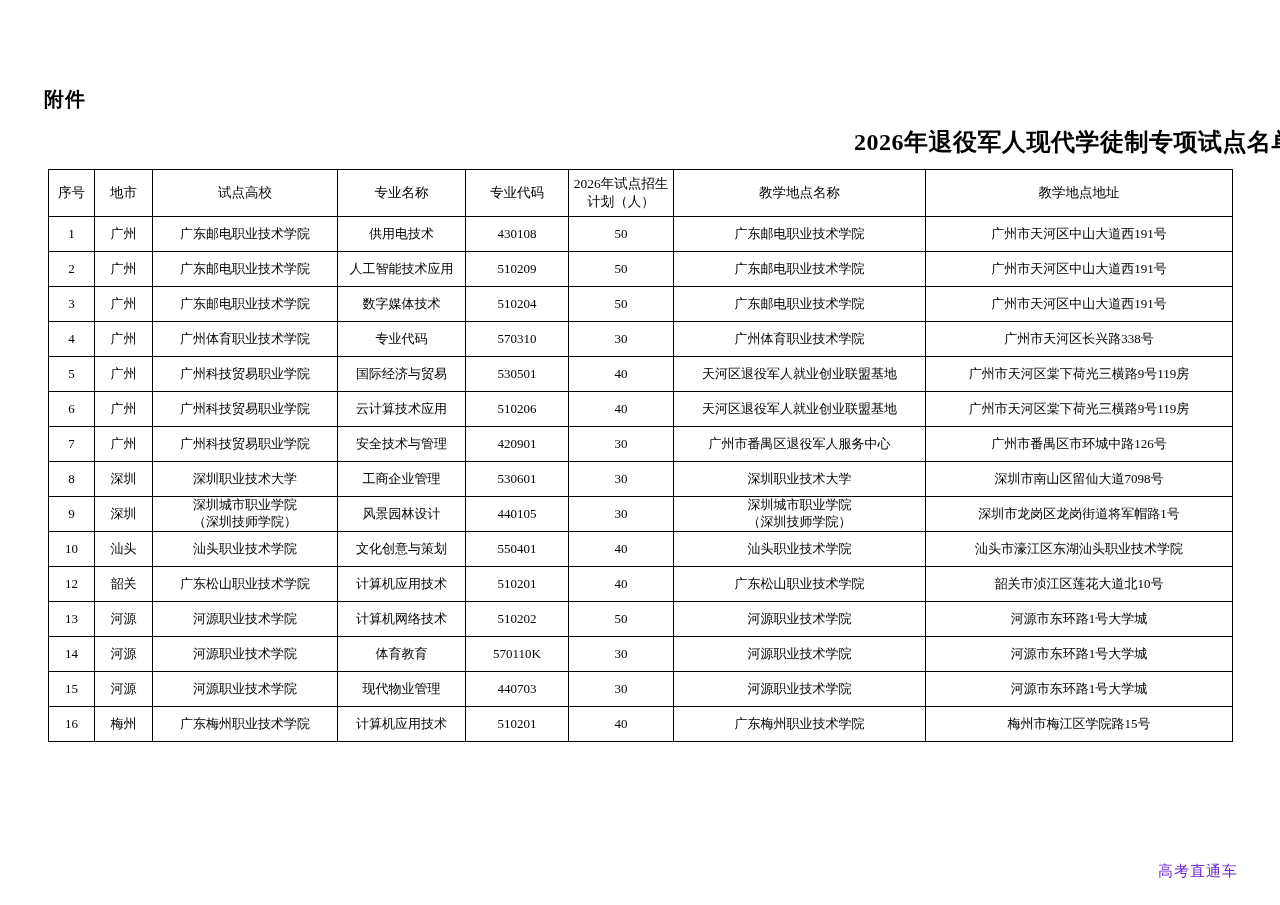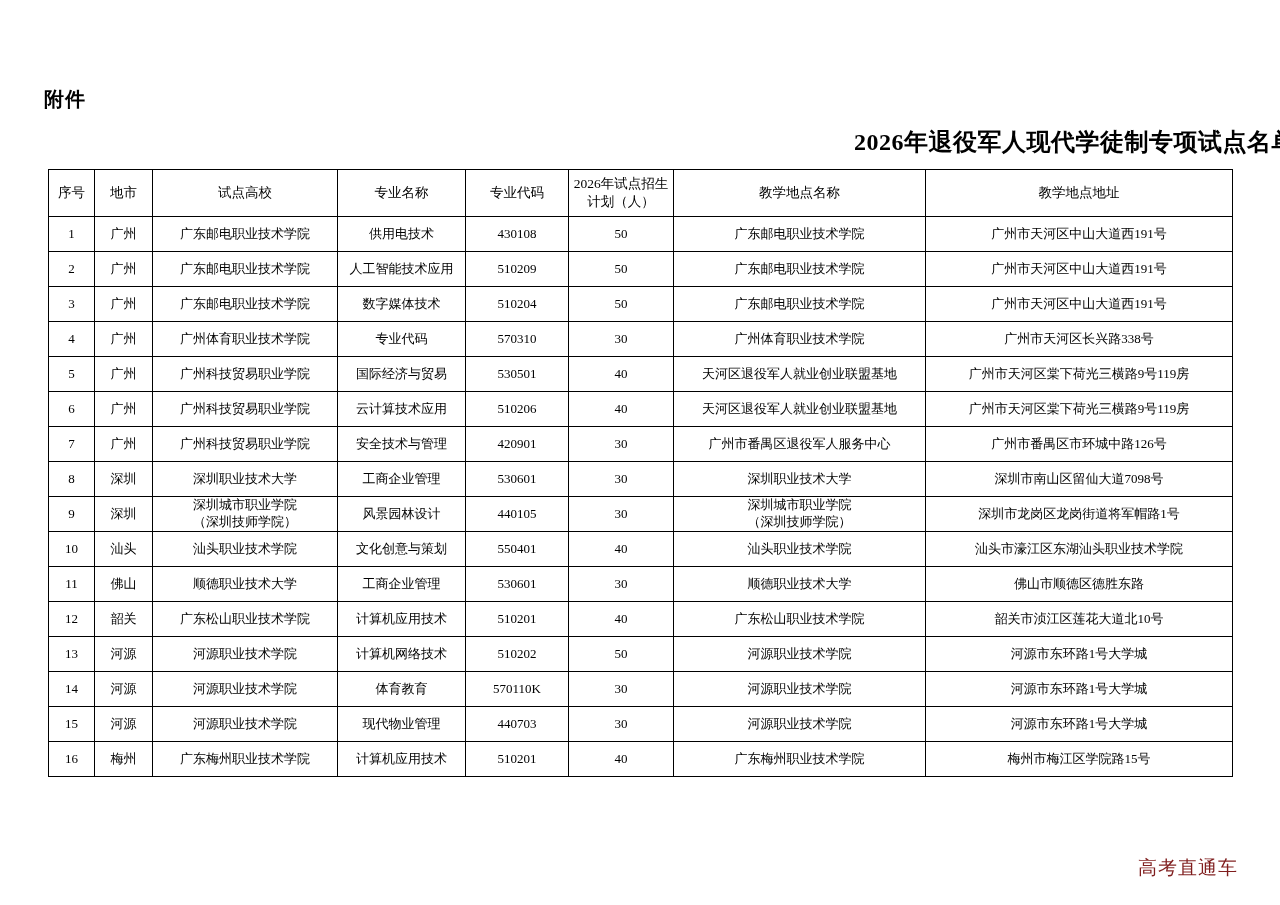--- a/index.html
+++ b/index.html
@@ -78,22 +78,22 @@
   col.c-site  { width: 252px; }
   col.c-addr  { width: 307px; }
   .two-line {
     display: block;
     line-height: 1.3;
   }
   .watermark {
     position: absolute;
     right: 42px;
     bottom: 24px;
-    font-size: 19px;
-    color: #7f1d1d;
+    font-size: 15px;
+    color: #6d28d9;
     font-family: "Liberation Sans", "DejaVu Sans", sans-serif;
     letter-spacing: 1px;
     text-align: center;
   }
 </style>
 </head>
 <body>
 
 <div class="page">
 
@@ -239,30 +239,20 @@
           <td>10</td>
           <td>汕头</td>
           <td>汕头职业技术学院</td>
           <td>文化创意与策划</td>
           <td>550401</td>
           <td>40</td>
           <td>汕头职业技术学院</td>
           <td>汕头市濠江区东湖汕头职业技术学院</td>
         </tr>
 
-        <tr>
-          <td>11</td>
-          <td>佛山</td>
-          <td>顺德职业技术大学</td>
-          <td>工商企业管理</td>
-          <td>530601</td>
-          <td>30</td>
-          <td>顺德职业技术大学</td>
-          <td>佛山市顺德区德胜东路</td>
-        </tr>
 
         <tr>
           <td>12</td>
           <td>韶关</td>
           <td>广东松山职业技术学院</td>
           <td>计算机应用技术</td>
           <td>510201</td>
           <td>40</td>
           <td>广东松山职业技术学院</td>
           <td>韶关市浈江区莲花大道北10号</td>

